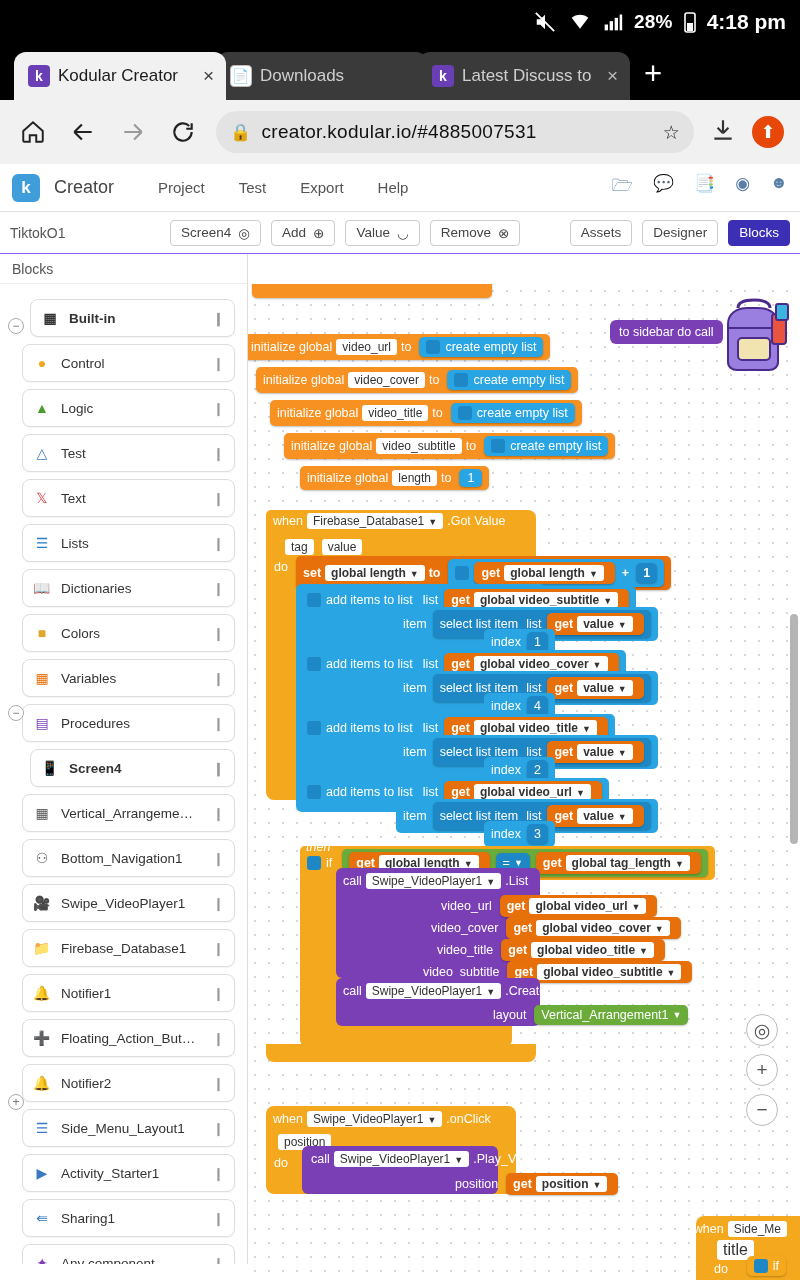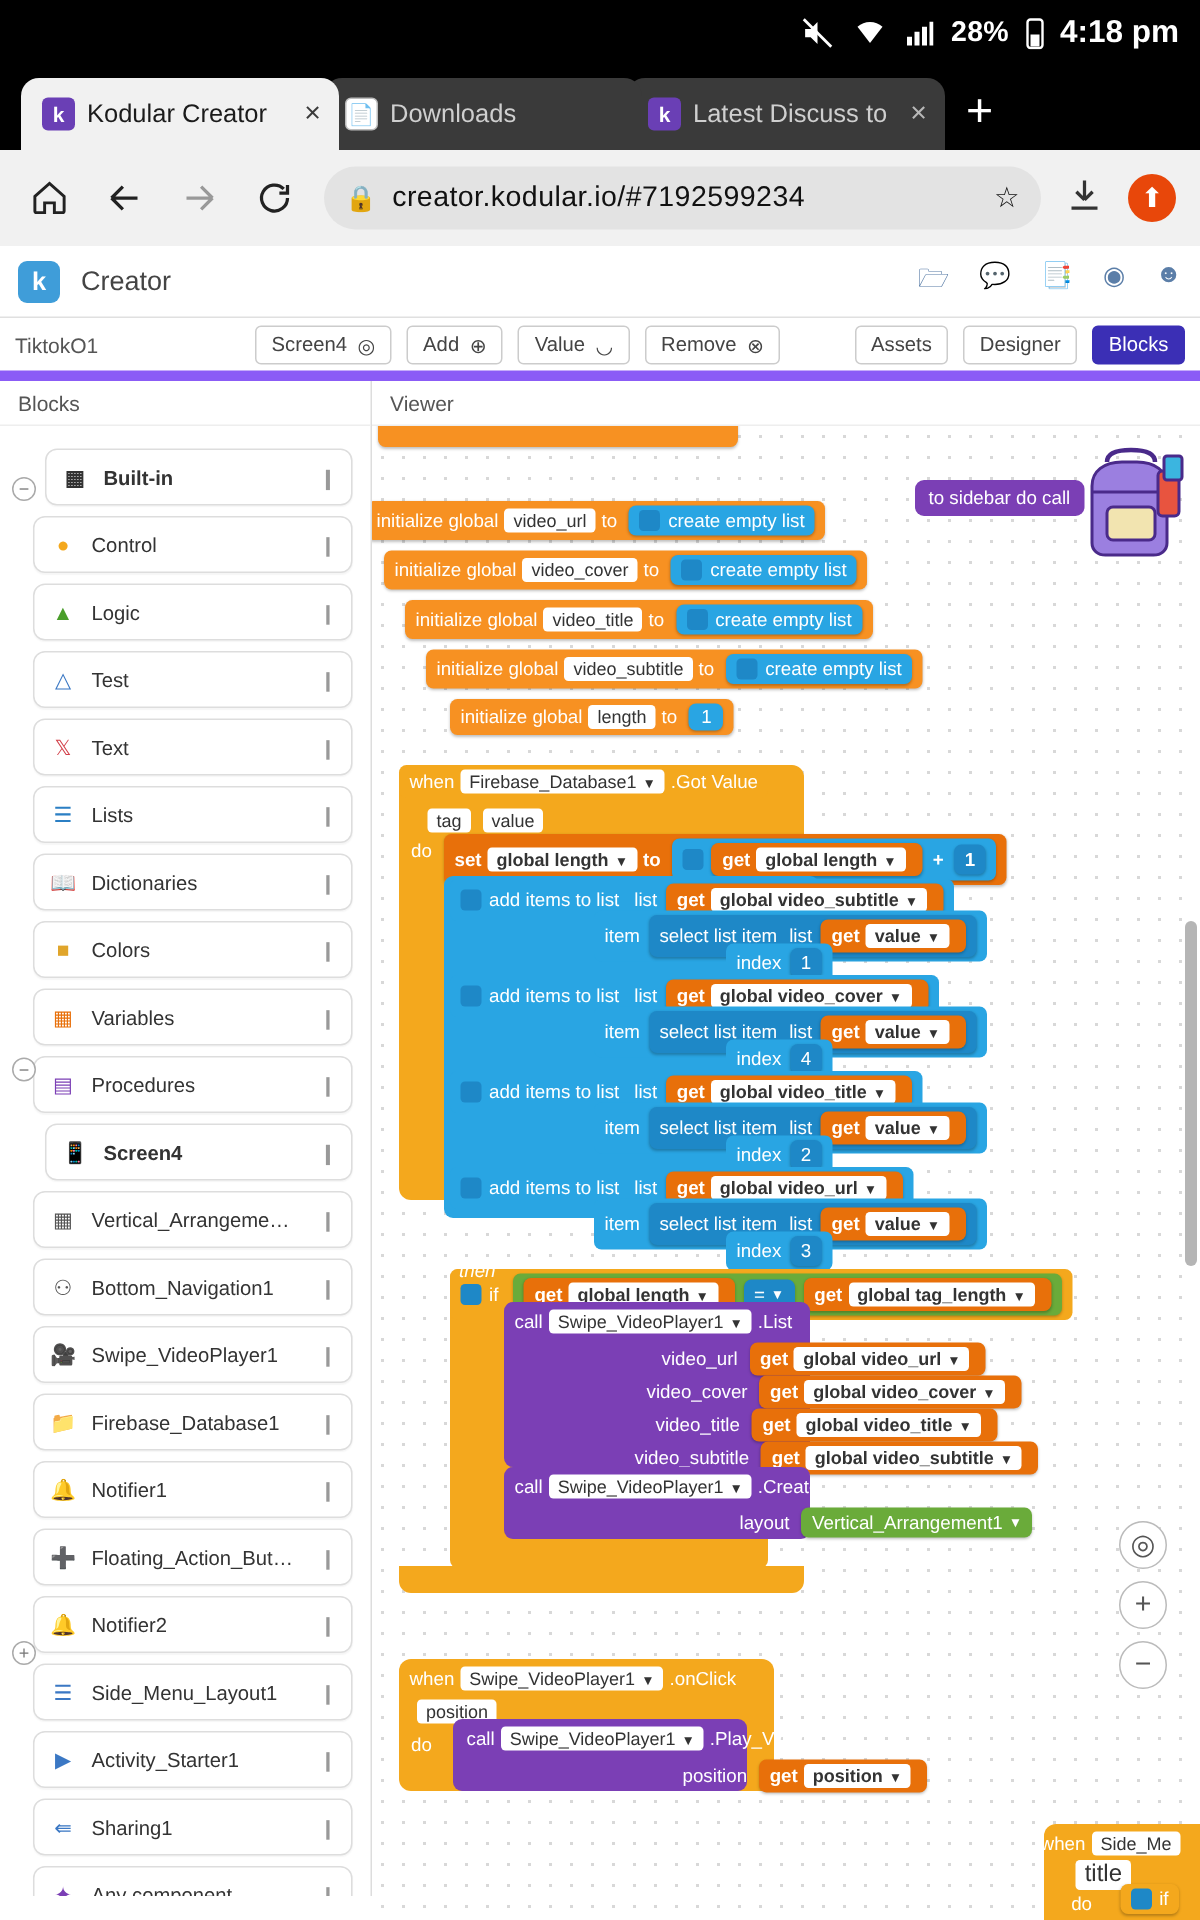--- a/index.html
+++ b/index.html
@@ -72,21 +72,21 @@
     display:flex; align-items:center; padding:0 12px; gap:14px;
   }
   .klogo{ width:28px;height:28px;border-radius:6px;background:#3f9dd9;color:#fff;
     display:flex;align-items:center;justify-content:center;font-weight:bold;font-size:17px;}
   .kname{ font-size:18px; color:#444; margin-right:30px;}
   .kmenu{ display:flex; gap:34px; font-size:15px; color:#555;}
   .kicons{ margin-left:auto; display:flex; gap:20px; color:#5b7ea8; font-size:17px;}
 
   
   .ptoolbar{
-    height:42px; background:#fff; border-bottom:7px solid #8b5cf6;
+    height:42px; background:#fff; border-bottom:1px solid #8b5cf6;
     display:flex; align-items:center; padding:0 10px; gap:10px; font-size:14px;
   }
   .pname{ color:#555; font-size:14px; width:150px;}
   .pbtn{
     border:1px solid #ccc; border-radius:4px; height:26px; padding:0 10px;
     display:flex; align-items:center; gap:7px; color:#444; background:#fff; font-size:13.5px;
   }
   .pbtn .cir{ display:inline-block; }
   .pbtn.plain{ border:1px solid #ccc;}
   .pbtn.blue{ background:#3b2fb5; border-color:#3b2fb5; color:#fff;}
@@ -224,34 +224,40 @@
         <path fill="none" stroke="#999" stroke-width="2" d="M4 12h16m0 0l-7-7m7 7l-7 7"></path>
       </svg>
   </span>
   <span class="navico">
     <svg width="26" height="26" viewBox="0 0 24 24">
         <path fill="none" stroke="#222" stroke-width="2" d="M20 12a8 8 0 1 1-2.3-5.6M20 4v5h-5"></path>
       </svg>
   </span>
   <div class="urlbox">
     <span class="lock">🔒</span>
-    <span class="urltext">creator.kodular.io/#7192599234</span>
+    <span class="urltext">creator.kodular.io/#4885007531</span>
     <span>☆</span>
   </div>
   <span class="dl-ico">
     <svg width="26" height="26" viewBox="0 0 24 24">
         <path fill="none" stroke="#333" stroke-width="2" d="M12 3v12m0 0l-5-5m5 5l5-5M4 20h16"></path>
       </svg>
   </span>
   <span class="profile">⬆</span>
 </div>
 
 <div class="kheader">
   <span class="klogo">k</span>
   <span class="kname">Creator</span>
+  <div class="kmenu">
+    <span>Project</span>
+    <span>Test</span>
+    <span>Export</span>
+    <span>Help</span>
+  </div>
   <div class="kicons">
     <span>🗁</span>
     <span>💬</span>
     <span>📑</span>
     <span>◉</span>
     <span>☻</span>
   </div>
 </div>
 
 <div class="ptoolbar">
@@ -404,21 +410,20 @@
       <div class="minus" style="top:810px;">+</div>
       <div class="node">
         <span class="gico" style="color:#7b3fb5">✦</span>
         <span>Any component</span>
         <span class="dots">❙</span>
       </div>
     </div>
   </div>
 
   <div class="right">
-    <div class="vtitle">Viewer</div>
     <div class="canvas">
 
       <div class="blk orange" style="left:4px; top:-8px; width:240px; height:22px;"></div>
 
       <div class="float-purple" style="left:362px; top:36px;">
         <span>to sidebar do call</span>
       </div>
 
       <div class="backpack">
         <svg width="84" height="78" viewBox="0 0 84 78">

